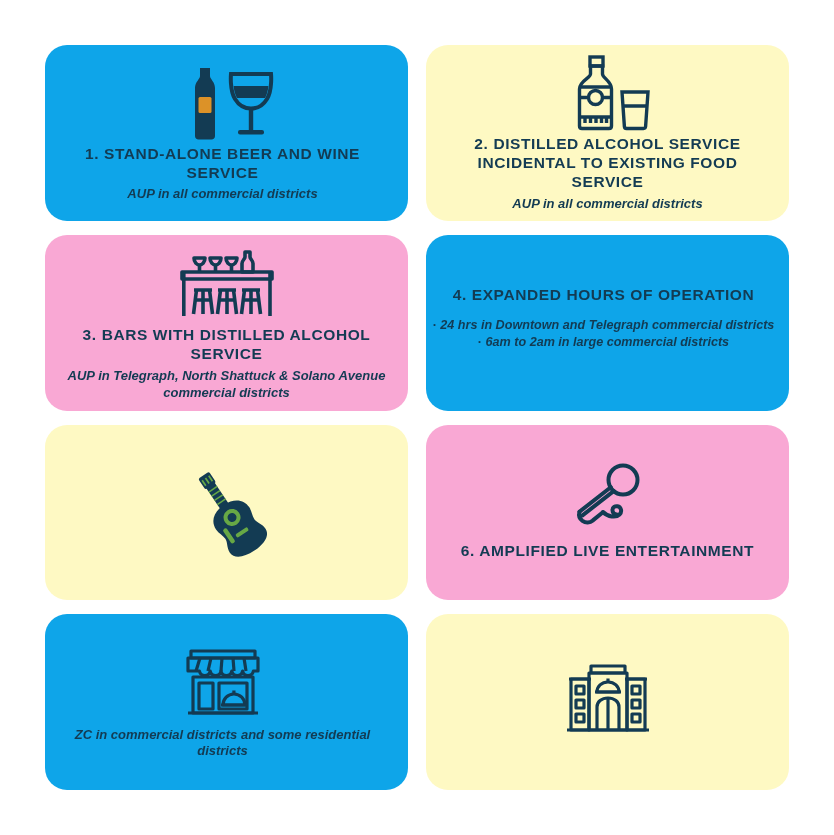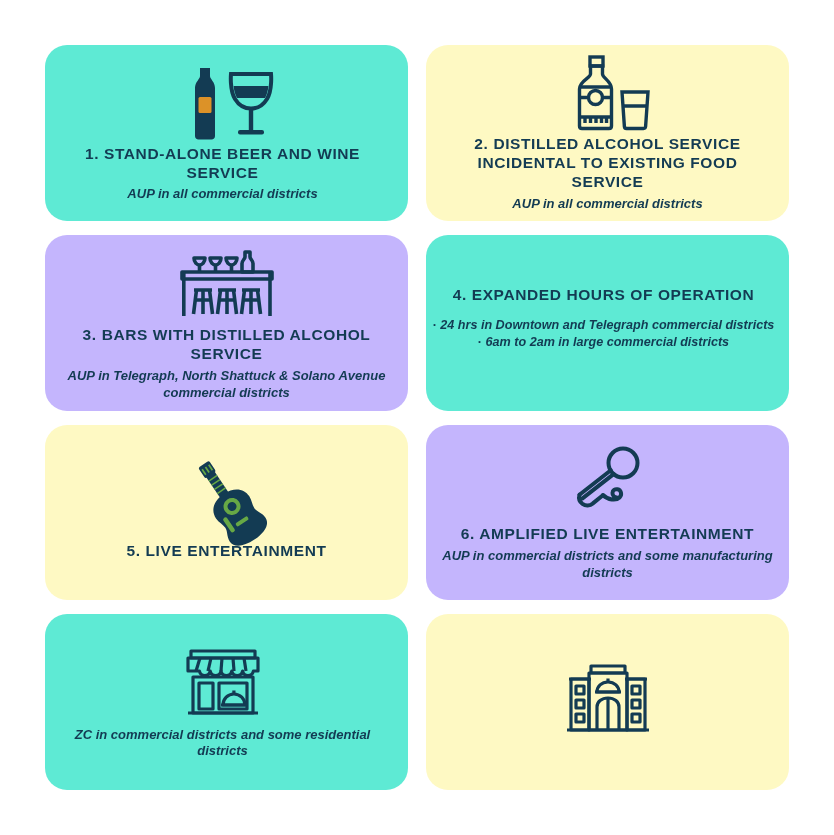--- a/index.html
+++ b/index.html
@@ -32,23 +32,23 @@
     border-radius: 22px;
     box-sizing: border-box;
     padding: 14px 16px 14px 16px;
     display: flex;
     flex-direction: column;
     align-items: center;
     justify-content: center;
     text-align: center;
     overflow: hidden;
   }
-  .card.orange { background: #5eead4; padding-left: 8px; }
+  .card.orange { background: #0ea5e9; padding-left: 8px; }
   .card.green  { background: #fef9c3; }
-  .card.blue   { background: #c4b5fd; }
+  .card.blue   { background: #f9a8d4; }
 
   .card-icon {
     display: flex;
     align-items: center;
     justify-content: center;
     height: 78px;
     margin-bottom: 4px;
     flex: 0 0 auto;
   }
   .card-icon svg {
@@ -222,38 +222,36 @@
           </g>
 
           <path d="M48 33c-13 0-20 7-20 16 0 5 2.5 8.5 2.5 13s-4 8-4 14c0 7.5 8.5 12 21.5 12s21.5-4.5 21.5-12c0-6-4-9.5-4-14s2.5-8 2.5-13c0-9-7-16-20-16z" fill="#133B53"></path>
           <circle cx="48" cy="48" r="8.5" fill="#67A845"></circle>
           <circle cx="48" cy="48" r="4.5" fill="#133B53"></circle>
           <rect x="41" y="64" width="14" height="4" rx="1.5" fill="#67A845"></rect>
           <rect x="33" y="53" width="4.5" height="17" rx="2" fill="#67A845"></rect>
         </g>
       </svg>
     </div>
-    <div class="card-title">5. LIVE ENTERTAINMENT</div>
   </div>
 
   <div class="card blue">
     <div class="card-icon">
       <svg width="86" height="74" viewBox="0 0 86 74" fill="none" stroke="#133B53" stroke-width="4" stroke-linecap="round" aria-hidden="true">
 
         <circle cx="58" cy="18" r="14.5"></circle>
 
         <path d="M48.6 29.1L17.5 53.4"></path>
         <path d="M45.8 25.2L14.5 49.7"></path>
         <path d="M14.5 49.7a8.5 8.5 0 0 0 3 9.2 8.5 8.5 0 0 0 10.4-0.5l10-8.1"></path>
 
         <path d="M38 50c5 5 13 6 16.5 2.5 3-3 1.5-7.5-2-8.2-2.6-0.5-4.8 1-5 3.5-0.2 2.6 1.8 4.5 4.4 4.6"></path>
       </svg>
     </div>
     <div class="card-title">6. AMPLIFIED LIVE ENTERTAINMENT</div>
-    <div class="card-sub">AUP in commercial districts and some manufacturing districts</div>
   </div>
 
   <div class="card orange">
     <div class="card-icon">
       <svg width="82" height="72" viewBox="0 0 82 72" fill="none" stroke="#133B53" stroke-width="3.2" stroke-linejoin="round" aria-hidden="true">
 
         <rect x="9" y="3" width="64" height="7"></rect>
 
         <path d="M6 10h70v13c0 0 -3.2 0 -4.6 0c-1.3 6 -9.5 6 -10.8 0c-1.3 6 -9.5 6 -10.8 0c-1.3 6 -9.5 6 -10.8 0c-1.3 6 -9.5 6 -10.8 0c-1.3 6 -9.5 6 -10.8 0C9.2 23 6 23 6 23V10z"></path>
         <line x1="18" y1="10" x2="14" y2="23"></line>

